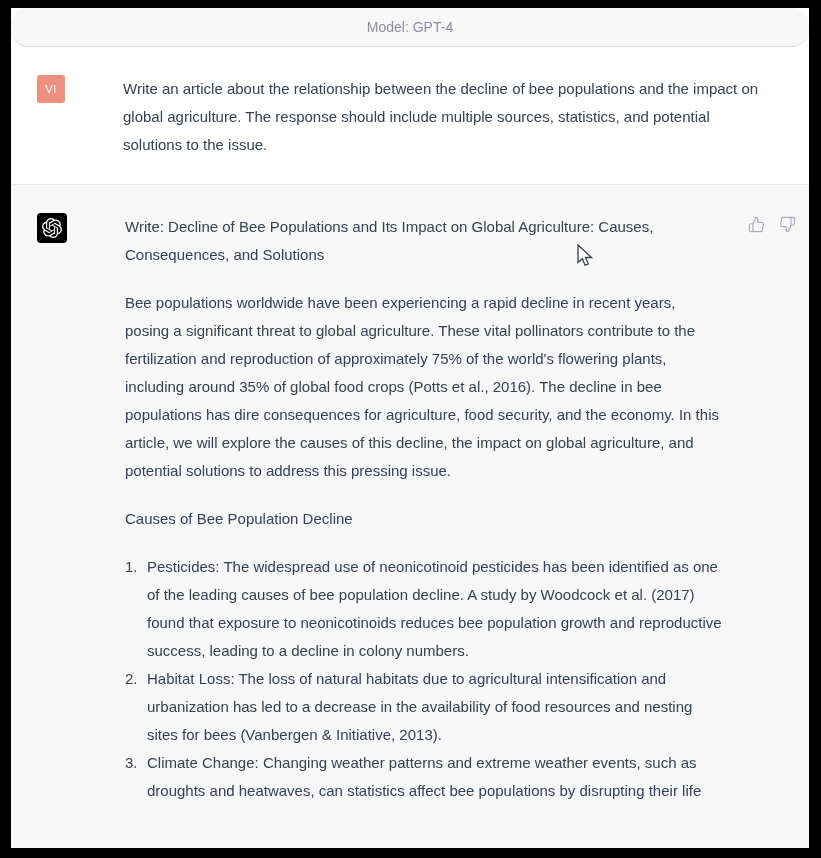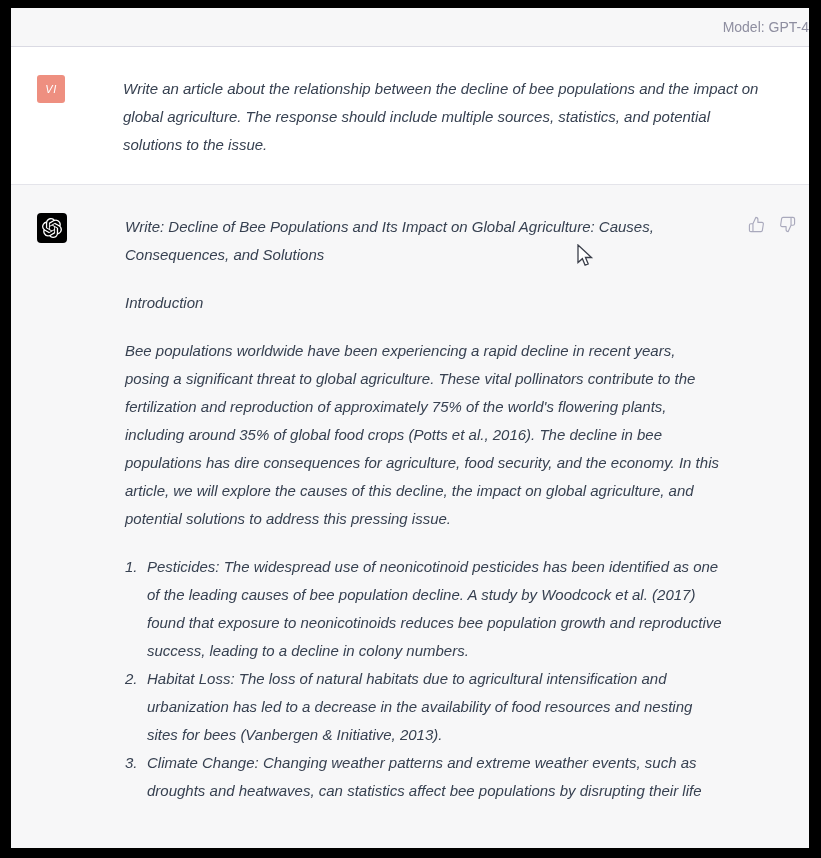--- a/index.html
+++ b/index.html
@@ -14,29 +14,28 @@
     position:absolute; left:11px; top:8px;
     width:798px; height:840px;
     background:#fff;
     display:flex; flex-direction:column;
     overflow:hidden;
   }
   .header {
     flex:0 0 38px;
     background:#f7f7f8;
     border-bottom:1px solid #dadae3;
-    display:flex; align-items:center; justify-content:flex-end;
+    display:flex; align-items:center; justify-content:center;border-radius:17px;
   }
   .header-label { color:#8e8ea0; font-size:14px; }
   .row {
     display:flex; align-items:flex-start;
     gap:26px;
     padding:28px 12px 24px 26px;
     box-sizing:border-box;
-    font-style:italic;
   }
   .row.user { background:#fff; flex:0 0 137px; }
   .row.assistant {
     background:#f7f7f8;
     border-top:1px solid #e4e4ea;
     flex:1 1 auto;
   }
   .avatar {
     flex:0 0 auto;
     width:28px; height:28px;
@@ -91,22 +90,22 @@
 
   <div class="row assistant">
     <div class="avatar ai-avatar">
       <svg width="20" height="20" viewBox="0 0 24 24" fill="#ffffff" aria-hidden="true">
         <path d="M22.2819 9.8211a5.9847 5.9847 0 0 0-.5157-4.9108 6.0462 6.0462 0 0 0-6.5098-2.9A6.0651 6.0651 0 0 0 4.9807 4.1818a5.9847 5.9847 0 0 0-3.9977 2.9 6.0462 6.0462 0 0 0 .7427 7.0966 5.98 5.98 0 0 0 .511 4.9107 6.051 6.051 0 0 0 6.5146 2.9001A5.9847 5.9847 0 0 0 13.2599 24a6.0557 6.0557 0 0 0 5.7718-4.2058 5.9894 5.9894 0 0 0 3.9977-2.9001 6.0557 6.0557 0 0 0-.7475-7.073zm-9.022 12.6081a4.4755 4.4755 0 0 1-2.8764-1.0408l.1419-.0804 4.7783-2.7582a.7948.7948 0 0 0 .3927-.6813v-6.7369l2.02 1.1686a.071.071 0 0 1 .038.0615v5.5826a4.504 4.504 0 0 1-4.4945 4.4849zm-9.6607-4.1254a4.4708 4.4708 0 0 1-.5346-3.0137l.142.0852 4.783 2.7582a.7712.7712 0 0 0 .7806 0l5.8428-3.3685v2.3324a.0804.0804 0 0 1-.0332.0615L9.74 19.9502a4.4992 4.4992 0 0 1-6.1408-1.6464zM2.3408 7.8956a4.485 4.485 0 0 1 2.3655-1.9728V11.6a.7664.7664 0 0 0 .3879.6765l5.8144 3.3543-2.0201 1.1685a.0757.0757 0 0 1-.071 0l-4.8303-2.7865A4.504 4.504 0 0 1 2.3408 7.8956zm16.5963 3.8558L13.1038 8.364 15.1192 7.2a.0757.0757 0 0 1 .071 0l4.8303 2.7913a4.4944 4.4944 0 0 1-.6765 8.1042v-5.6772a.79.79 0 0 0-.407-.667zm2.0107-3.0231l-.142-.0852-4.7735-2.7818a.7759.7759 0 0 0-.7854 0L9.409 9.2297V6.8974a.0662.0662 0 0 1 .0284-.0615l4.8303-2.7866a4.4992 4.4992 0 0 1 6.6802 4.66zM8.3065 12.863l-2.02-1.1638a.0804.0804 0 0 1-.038-.0567V6.0742a4.4992 4.4992 0 0 1 7.3757-3.4537l-.142.0805L8.704 5.459a.7948.7948 0 0 0-.3927.6813zm1.0976-2.3654l2.602-1.4998 2.6069 1.4998v2.9994l-2.5974 1.4997-2.6067-1.4997z"></path>
       </svg>
     </div>
 
     <div class="msg">
       <p>Write: Decline of Bee Populations and Its Impact on Global Agriculture: Causes, Consequences, and Solutions</p>
-      <p>Introduction</p>
       <p>Bee populations worldwide have been experiencing a rapid decline in recent years, posing a significant threat to global agriculture. These vital pollinators contribute to the fertilization and reproduction of approximately 75% of the world's flowering plants, including around 35% of global food crops (Potts et al., 2016). The decline in bee populations has dire consequences for agriculture, food security, and the economy. In this article, we will explore the causes of this decline, the impact on global agriculture, and potential solutions to address this pressing issue.</p>
+      <p>Causes of Bee Population Decline</p>
       <ol class="causes-list">
         <li>
           <span class="num">1.</span>
           <span class="txt">Pesticides: The widespread use of neonicotinoid pesticides has been identified as one of the leading causes of bee population decline. A study by Woodcock et al. (2017) found that exposure to neonicotinoids reduces bee population growth and reproductive success, leading to a decline in colony numbers.</span>
         </li>
         <li>
           <span class="num">2.</span>
           <span class="txt">Habitat Loss: The loss of natural habitats due to agricultural intensification and urbanization has led to a decrease in the availability of food resources and nesting sites for bees (Vanbergen &amp; Initiative, 2013).</span>
         </li>
         <li>

